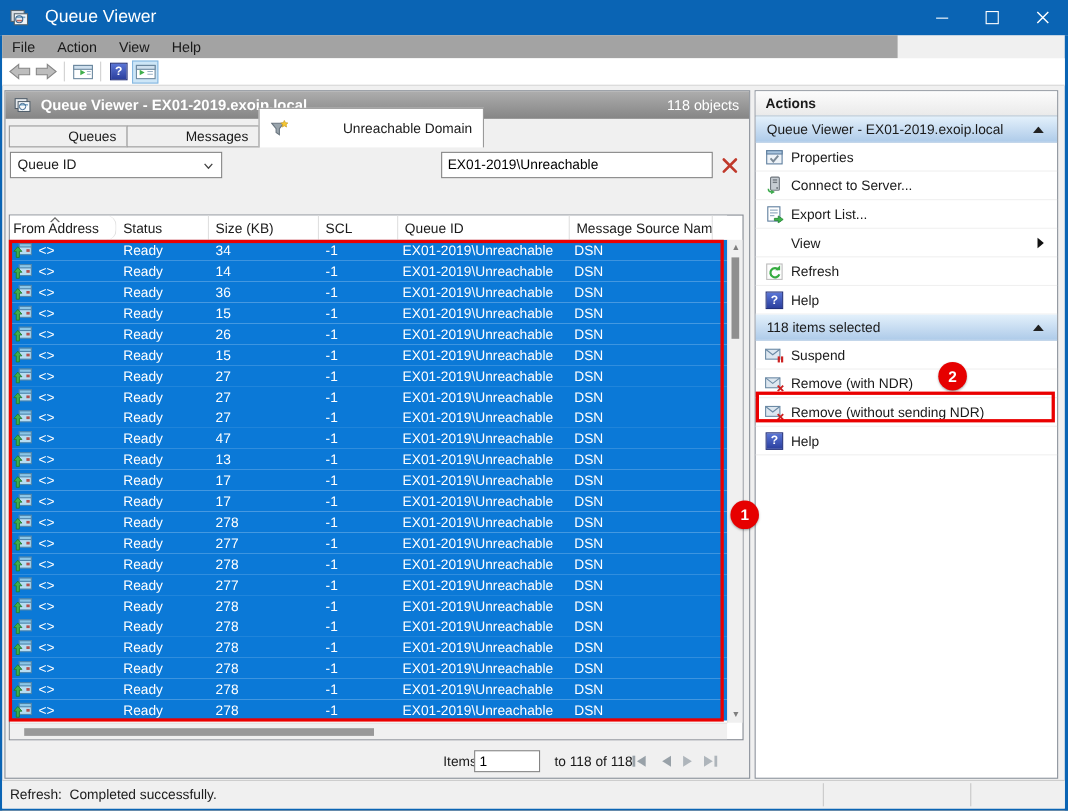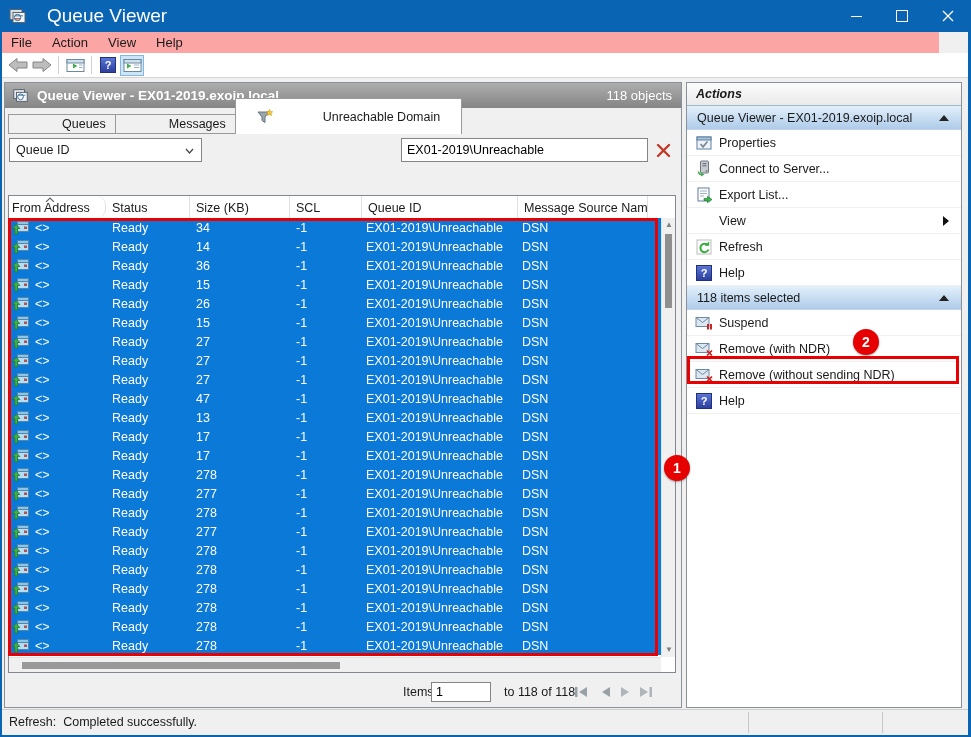--- a/index.html
+++ b/index.html
@@ -1,45 +1,45 @@
 <!DOCTYPE html>
 <html><head>
 <meta charset="utf-8">
 <style>
   html,body{margin:0;padding:0;background:#444;}
   #app{position:relative;width:971px;height:737px;background:#f0f0f0;overflow:hidden;
        font-family:"Liberation Sans",sans-serif;font-size:12.5px;color:#1a1a1a;}
   
   .titlebar{position:absolute;left:0;top:0;width:971px;height:32px;background:#0a64b4;display:flex;align-items:center;}
   .appicon{margin-left:8px;display:inline-flex;}
-  .tb-title{color:#fff;font-size:19px;margin-left:20px;}
+  .tb-title{color:#fff;font-size:16px;margin-left:14px;}
   .winbtns{position:absolute;right:0;top:0;height:32px;display:flex;}
   .wbtn{width:46px;height:32px;display:flex;align-items:center;justify-content:center;cursor:pointer;}
   .min-glyph{width:11px;height:1px;background:#fff;display:block;}
   .max-glyph{width:10px;height:10px;border:1px solid #fff;display:block;}
   .border-left{position:absolute;left:0;top:32px;width:2px;height:705px;background:#0a64b4;}
   .border-right{position:absolute;left:968px;top:32px;width:3px;height:705px;background:#0a64b4;}
   .border-bottom{position:absolute;left:0;top:735px;width:971px;height:2px;background:#0a64b4;}
-  .menubar{position:absolute;left:2px;top:32px;width:937px;height:21px;background:#fca5a5;display:flex;align-items:center;}
+  .menubar{position:absolute;left:2px;top:32px;width:814px;height:21px;background:#a3a3a3;display:flex;align-items:center;}
   .mitem{padding:0 10px;font-size:13px;cursor:default;}
   .mitem:first-child{padding-left:9px;}
   .toolbar{position:absolute;left:2px;top:53px;width:966px;height:25px;background:#fff;border-bottom:1px solid #d4d4d4;display:flex;align-items:center;padding-left:4px;box-sizing:border-box;}
   .tbtn{display:inline-flex;align-items:center;justify-content:center;width:24px;height:22px;}
   .tsep{width:1px;height:18px;background:#d0d0d0;margin:0 4px;}
   .tbtn.hl{background:#cde6f7;border:1px solid #86b7e0;width:24px;height:21px;box-sizing:border-box;}
   .helpic{width:16px;height:16px;background:linear-gradient(#5a75d6,#2b3f9e);border:1px solid #22307c;color:#fff;
           font-weight:bold;font-size:11px;line-height:15px;text-align:center;display:inline-block;box-sizing:border-box;}
   
   .main-panel{position:absolute;left:4px;top:82px;width:678px;height:626px;border:1px solid #8a919a;background:#f0f0f0;box-sizing:border-box;}
   .main-header{position:absolute;left:0;top:0;right:0;height:25px;background:linear-gradient(#adadad,#858585);display:flex;align-items:center;color:#fff;}
   .mh-title{font-weight:bold;font-size:13.5px;margin-left:8px;}
   .mh-count{position:absolute;right:9px;font-size:13px;}
   .tabstrip{position:absolute;left:3px;top:27px;height:24px;display:flex;align-items:flex-end;}
   .tab{border:1px solid #9a9a9a;background:#f0f0f0;height:20px;display:flex;align-items:center;padding:0 9px;margin-right:-1px;box-sizing:border-box;cursor:pointer;}
-  .tab.active{background:#fff;height:36px;border-bottom:none;padding:0 21px;text-align:center;}
+  .tab.active{background:#fff;height:36px;border-bottom:none;padding:0 10px;text-align:center;}
   .tab .tlabel{white-space:nowrap;margin-left:44px;}
   .tab svg{margin-right:5px;}
   .filter-row{position:absolute;left:0;top:55px;right:0;height:25px;}
   .combo{position:absolute;top:0;height:24px;background:#fff;border:1px solid #848484;box-sizing:border-box;display:flex;align-items:center;padding-left:6px;cursor:pointer;}
   .combo .chev{position:absolute;right:7px;top:9px;}
   .ftext{position:absolute;top:0;height:24px;border:1px solid #848484;box-sizing:border-box;padding:0 5px;font-family:"Liberation Sans",sans-serif;font-size:12.5px;}
   .clearx{position:absolute;left:648px;top:2px;width:20px;height:20px;display:flex;align-items:center;justify-content:center;cursor:pointer;}
   .filter-links{position:absolute;left:0;top:86px;right:0;height:20px;}
   .flink{position:absolute;display:flex;align-items:center;gap:5px;cursor:pointer;white-space:nowrap;}
   
@@ -62,21 +62,21 @@
   .hscroll{position:absolute;left:0;bottom:0;right:14px;height:15px;background:#f0f0f0;border-top:1px solid #e2e2e2;box-sizing:border-box;}
   .hthumb{position:absolute;left:13px;top:4px;width:318px;height:7px;background:#999;}
   
   .pager{position:absolute;left:1px;top:597px;right:1px;height:26px;}
   .pg-label{position:absolute;left:397px;top:5px;}
   .pg-input{position:absolute;left:425px;top:2px;width:60px;height:20px;border:1px solid #848484;box-sizing:border-box;padding:0 4px;font-family:"Liberation Sans",sans-serif;font-size:12.5px;}
   .pg-range{position:absolute;left:498px;top:5px;white-space:nowrap;}
   .pgnav{position:absolute;top:6px;cursor:pointer;}
   
   .actions-panel{position:absolute;left:686px;top:82px;width:276px;height:626px;border:1px solid #8a919a;background:#fff;box-sizing:border-box;}
-  .ap-title{position:absolute;left:0;top:0;right:0;height:23px;background:linear-gradient(#fcfcfc,#eaeaea);border-bottom:1px solid #a3b8c9;display:flex;align-items:center;font-weight:bold;padding-left:9px;box-sizing:border-box;font-style:italic;}
+  .ap-title{position:absolute;left:0;top:0;right:0;height:23px;background:linear-gradient(#fcfcfc,#eaeaea);border-bottom:1px solid #a3b8c9;display:flex;align-items:center;font-weight:bold;padding-left:9px;box-sizing:border-box;}
   .sec-header{position:relative;height:24px;background:linear-gradient(#e3f0fb,#aecbe9);border-bottom:1px solid #c3d6ea;display:flex;align-items:center;padding-left:10px;box-sizing:border-box;cursor:pointer;}
   .sec-header .collapse{position:absolute;right:12px;top:9px;}
   .aitem{position:relative;height:25px;display:flex;align-items:center;border-bottom:1px solid #f0f0f0;cursor:pointer;}
   .ai{width:22px;margin-left:6px;display:flex;justify-content:center;flex:0 0 auto;}
   .alabel{margin-left:4px;white-space:nowrap;}
   .subarrow{position:absolute;right:12px;top:8px;}
   .sections{position:absolute;left:0;top:23px;right:0;}
   
   .red-rect{position:absolute;border:3px solid #ea0000;box-sizing:border-box;pointer-events:none;z-index:20;}
   .rr-table{left:8px;top:218px;width:650px;height:438px;}

